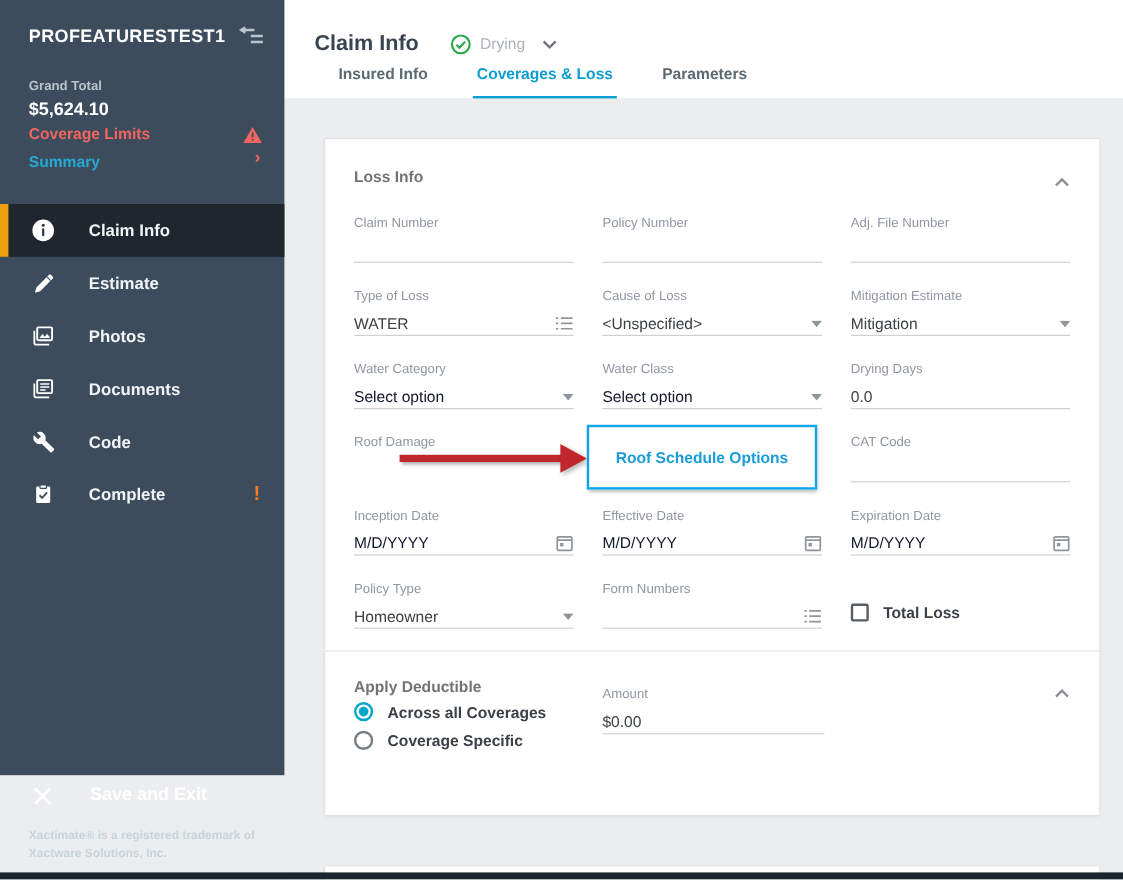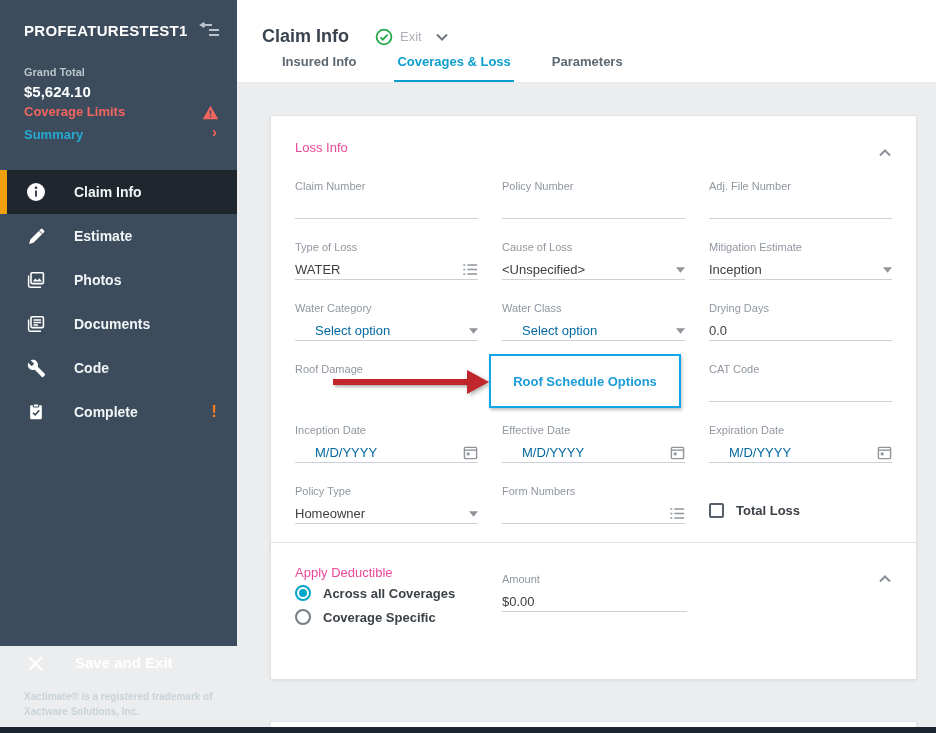--- a/index.html
+++ b/index.html
@@ -47,29 +47,29 @@
   .tab { font-size:13px; font-weight:bold; color:#5c6872; padding:0 3px 11px 3px; border-bottom:2px solid transparent; cursor:pointer; }
   .tab.active { color:#0b9ecf; border-bottom-color:#0b9ecf; }
 
   .content { position:absolute; left:0; top:84px; width:100%; height:643px; background:#ecedee; }
   .card { position:absolute; background:#fff; border:1px solid #e2e3e4; box-shadow:0 1px 3px rgba(0,0,0,.06); }
   .card1 { left:33px; top:31px; width:647px; height:436px; padding:22px 24px 0 24px; }
   .card2 { left:33px; top:458px; width:647px; height:138px; }
   .card3 { left:33px; top:637px; width:647px; height:14px; }
 
   .section-head { display:flex; justify-content:space-between; align-items:center; height:18px; margin-bottom:24px; }
-  .section-title { font-size:13px; color:#ec4899; }
+  .section-title { font-size:13px; color:#737373;font-weight:bold; }
   .chev-up { width:13px; height:8px; cursor:pointer; }
 
   .grid { display:grid; grid-template-columns:183px 183px 183px; column-gap:24px; row-gap:22px; }
   .field { height:39px; }
   .f-label { font-size:11px; color:#9097a0; line-height:13px; margin-bottom:6px; white-space:nowrap; }
   .f-valrow { height:20px; display:flex; align-items:center; justify-content:space-between; border-bottom:1px solid #cdd1d4; cursor:text; }
   .f-value { font-size:13px; color:#3c4043; white-space:nowrap; }
-  .f-value.placeholder { color:#0369a1;margin-left:20px; }
+  .f-value.placeholder { color:#0f172a; }
   .f-icon { display:flex; align-items:center; margin-left:4px; }
   .caret { width:9px; height:6px; }
   .checkbox-row { height:39px; display:flex; align-items:center; padding-top:12px; cursor:pointer; }
   .checkbox { width:15px; height:15px; border:2px solid #565e68; border-radius:2px; background:#fff; }
   .cb-label { margin-left:12px; font-size:13px; font-weight:bold; color:#3b4147; }
 
   
   .anno-box { position:absolute; left:218px; top:238px; width:192px; height:54px; border:2px solid #0ea5e9;
               background:#fff; display:flex; align-items:center; justify-content:center; z-index:4;
               box-shadow:1px 2px 3px rgba(0,0,0,.25); }
@@ -192,21 +192,21 @@
   <div class="main-header">
     <div class="title-row">
       <span class="page-title">Claim Info</span>
       <span class="saved-group">
         <span style="display:flex;">
           <svg viewBox="0 0 18 18" width="18" height="18" fill="none" stroke="#27a84a" stroke-width="1.8">
             <circle cx="9" cy="9" r="7.4"></circle>
             <path d="M5.4 9.3l2.4 2.4 4.8-5"></path>
           </svg>
         </span>
-        <span class="saved-label">Exit</span>
+        <span class="saved-label">Drying</span>
         <span class="saved-chev">
           <svg viewBox="0 0 12 8" width="12" height="8" fill="none" stroke="#6f7680" stroke-width="2">
               <path d="M1 1.5l5 5 5-5"></path>
             </svg>
         </span>
       </span>
     </div>
     <div class="tabs">
       <div class="tab">Insured Info</div>
       <div class="tab active">Coverages &amp; Loss</div>
@@ -266,21 +266,21 @@
             <span class="f-icon">
               <svg class="caret" viewBox="0 0 10 6">
                   <path d="M0 0h10L5 6z" fill="#8f959b"></path>
                 </svg>
             </span>
           </div>
         </div>
         <div class="field">
           <div class="f-label">Mitigation Estimate</div>
           <div class="f-valrow">
-            <span class="f-value">Inception</span>
+            <span class="f-value">Mitigation</span>
             <span class="f-icon">
               <svg class="caret" viewBox="0 0 10 6">
                   <path d="M0 0h10L5 6z" fill="#8f959b"></path>
                 </svg>
             </span>
           </div>
         </div>
 
         <div class="field">
           <div class="f-label">Water Category</div>

